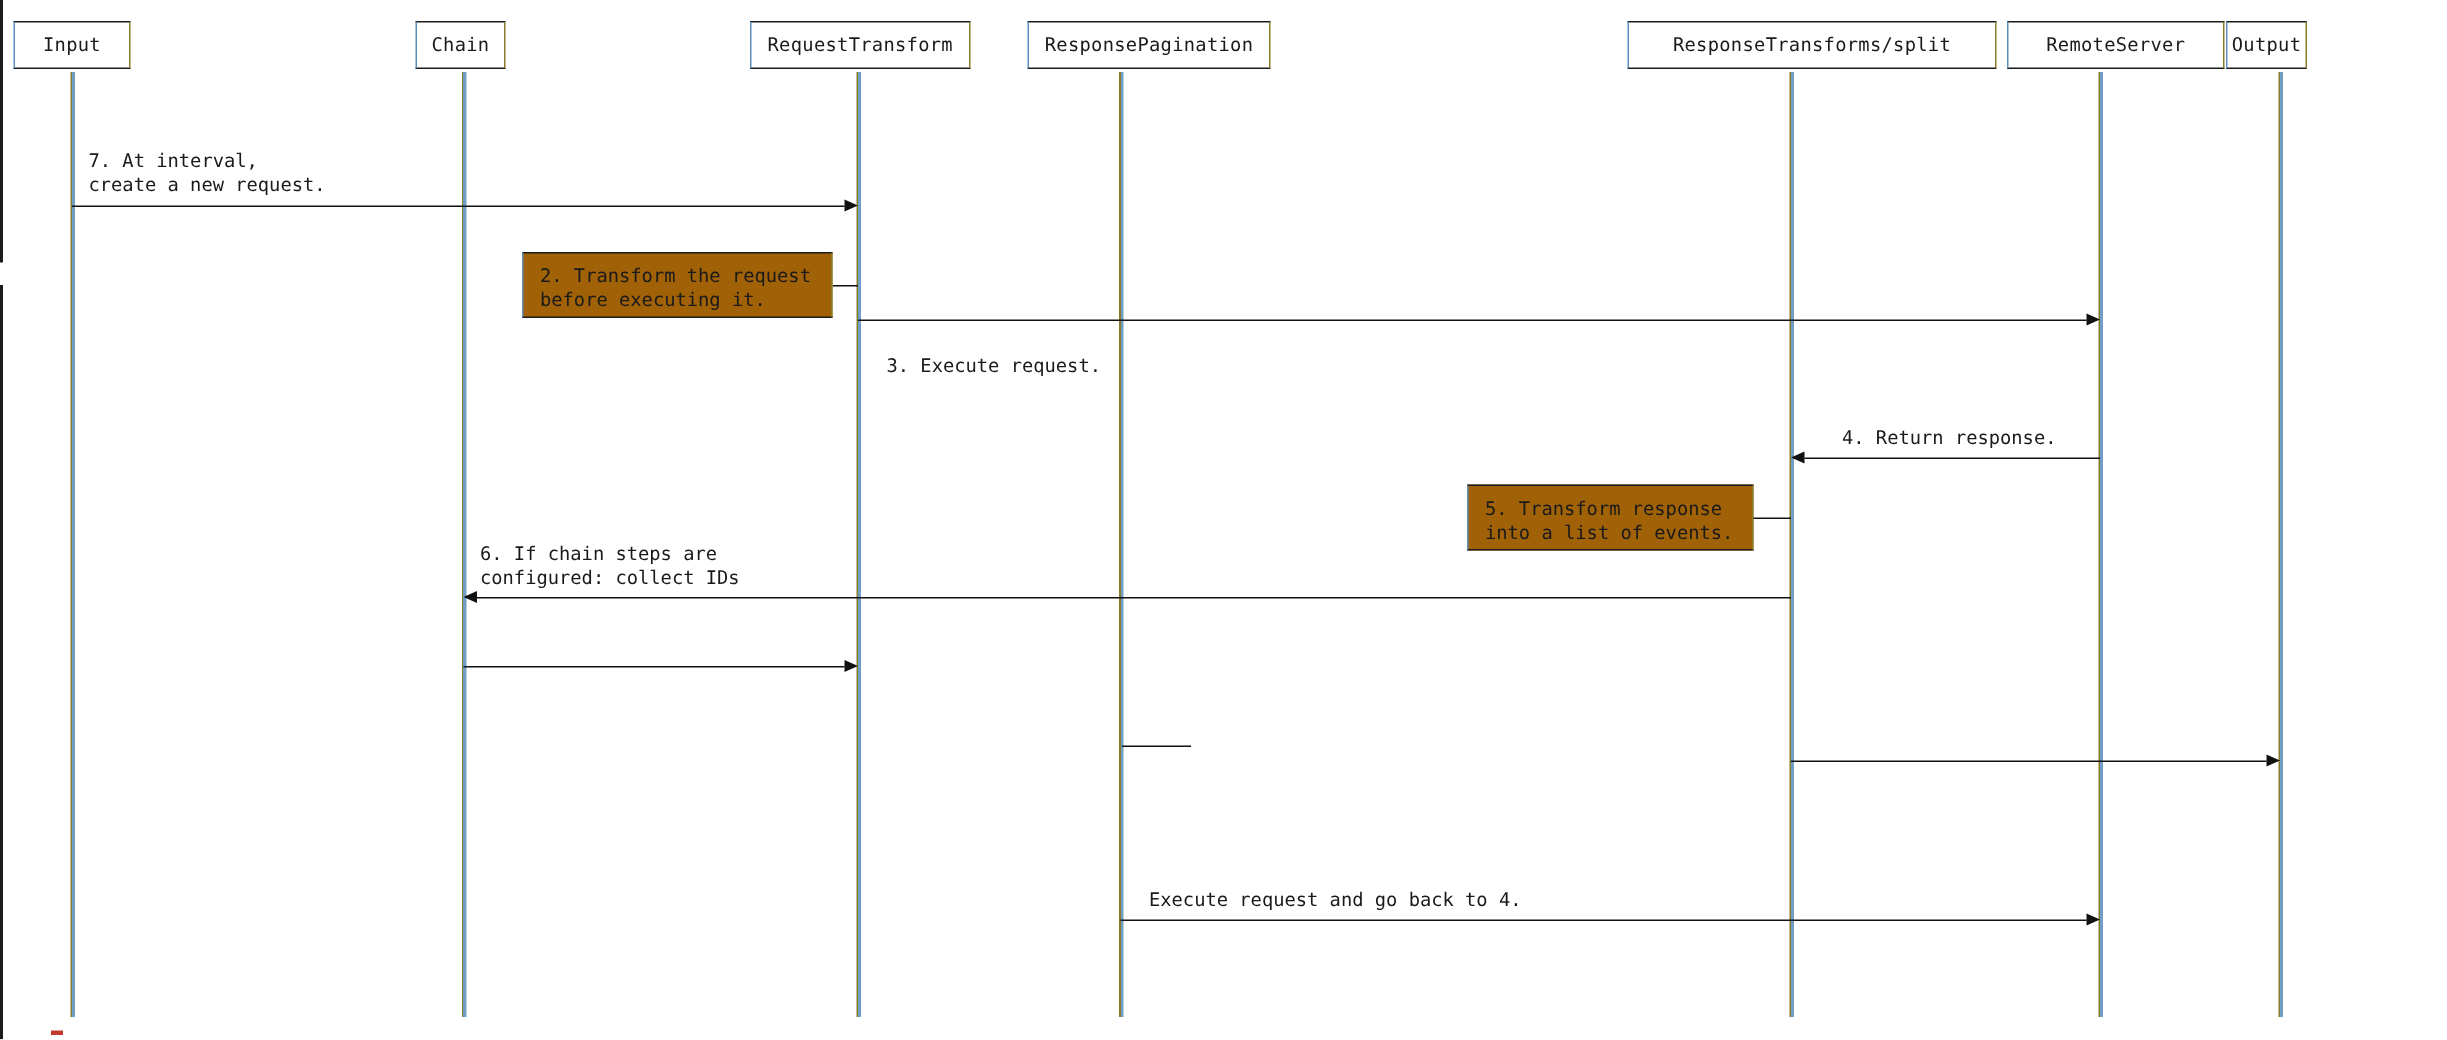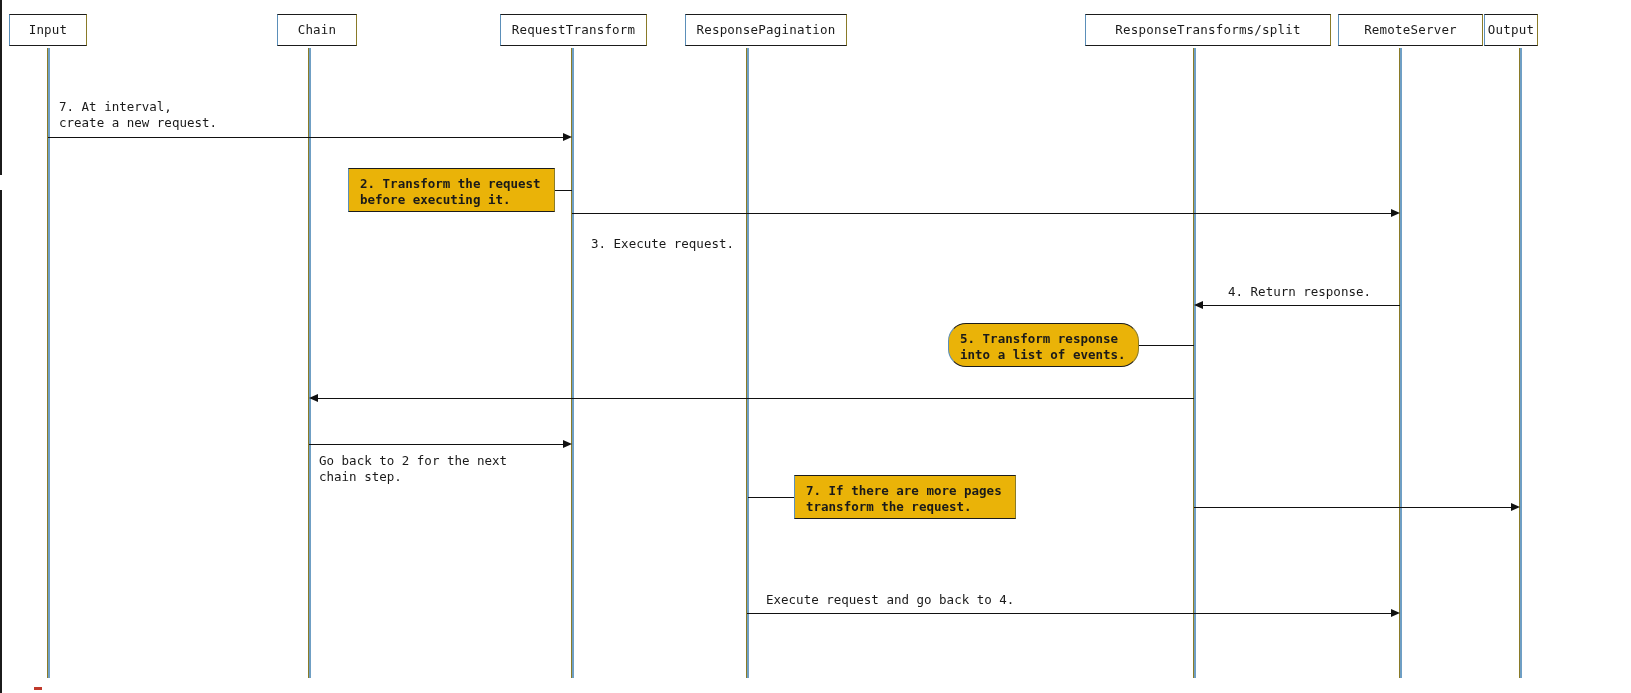--- a/index.html
+++ b/index.html
@@ -70,23 +70,22 @@
     line-height: 15.6px;
     white-space: pre;
   }
   
   .note {
     position: absolute;
     box-sizing: border-box;
     border: 1px solid #1b1b1b;
     border-left-color: #5b8fb9;
     border-right-color: #8a7b28;
-    background: #eab308;
+    background: #a16207;
     padding: 7px 11px 20px 11px;
-    font-weight: bold;
   }
   .note .ntext {
     font-size: 12.5px;
     color: #1a1a1a;
     line-height: 15.6px;
     white-space: pre;
   }
   .connector {
     position: absolute;
     height: 1px;
@@ -103,21 +102,21 @@
   }
 </style>
 </head>
 <body>
 
 <div id="canvas">
 
   <div class="participant" style="left:9px; top:14px; width:78px;">
     <span class="plabel">Input</span>
   </div>
-  <div class="participant" style="left:277px; top:14px; width:80px;">
+  <div class="participant" style="left:277px; top:14px; width:60px;">
     <span class="plabel">Chain</span>
   </div>
   <div class="participant" style="left:500px; top:14px; width:147px;">
     <span class="plabel">RequestTransform</span>
   </div>
   <div class="participant" style="left:685px; top:14px; width:162px;">
     <span class="plabel">ResponsePagination</span>
   </div>
   <div class="participant" style="left:1085px; top:14px; width:246px;">
     <span class="plabel">ResponseTransforms/split</span>
@@ -150,38 +149,34 @@
 
   <div class="msglabel" style="left:591px; top:192px;margin-top:44px;">3. Execute request.</div>
   <div class="msg" style="left:572px; top:213px; width:819px;"></div>
   <div class="arrowhead right" style="left:1391px; top:209px;"></div>
 
   <div class="msglabel" style="left:1228px; top:284px;">4. Return response.</div>
   <div class="msg" style="left:1203px; top:305px; width:197px;"></div>
   <div class="arrowhead left" style="left:1194px; top:301px;"></div>
 
   <div class="connector" style="left:1139px; top:345px; width:55px;"></div>
-  <div class="note" style="left:948px; top:323px; width:191px; height:44px;border-radius:18px;">
+  <div class="note" style="left:978px; top:323px; width:191px; height:44px;">
     <div class="ntext">5. Transform response
 into a list of events.</div>
   </div>
 
+  <div class="msglabel" style="left:320px; top:361px;">6. If chain steps are
+configured: collect IDs</div>
   <div class="msg" style="left:318px; top:398px; width:876px;"></div>
   <div class="arrowhead left" style="left:309px; top:394px;"></div>
 
   <div class="msg" style="left:309px; top:444px; width:254px;"></div>
   <div class="arrowhead right" style="left:563px; top:440px;"></div>
-  <div class="msglabel" style="left:319px; top:453px;">Go back to 2 for the next
-chain step.</div>
 
   <div class="connector" style="left:748px; top:497px; width:46px;"></div>
-  <div class="note" style="left:794px; top:475px; width:222px; height:44px;">
-    <div class="ntext">7. If there are more pages
-transform the request.</div>
-  </div>
 
   <div class="msg" style="left:1194px; top:507px; width:317px;"></div>
   <div class="arrowhead right" style="left:1511px; top:503px;"></div>
 
   <div class="msglabel" style="left:766px; top:592px;">Execute request and go back to 4.</div>
   <div class="msg" style="left:747px; top:613px; width:644px;"></div>
   <div class="arrowhead right" style="left:1391px; top:609px;"></div>
 
   <div class="edge-artifact" style="left:0px; top:0px;   width:2px; height:175px;"></div>
   <div class="edge-artifact" style="left:0px; top:190px; width:2px; height:503px;"></div>

